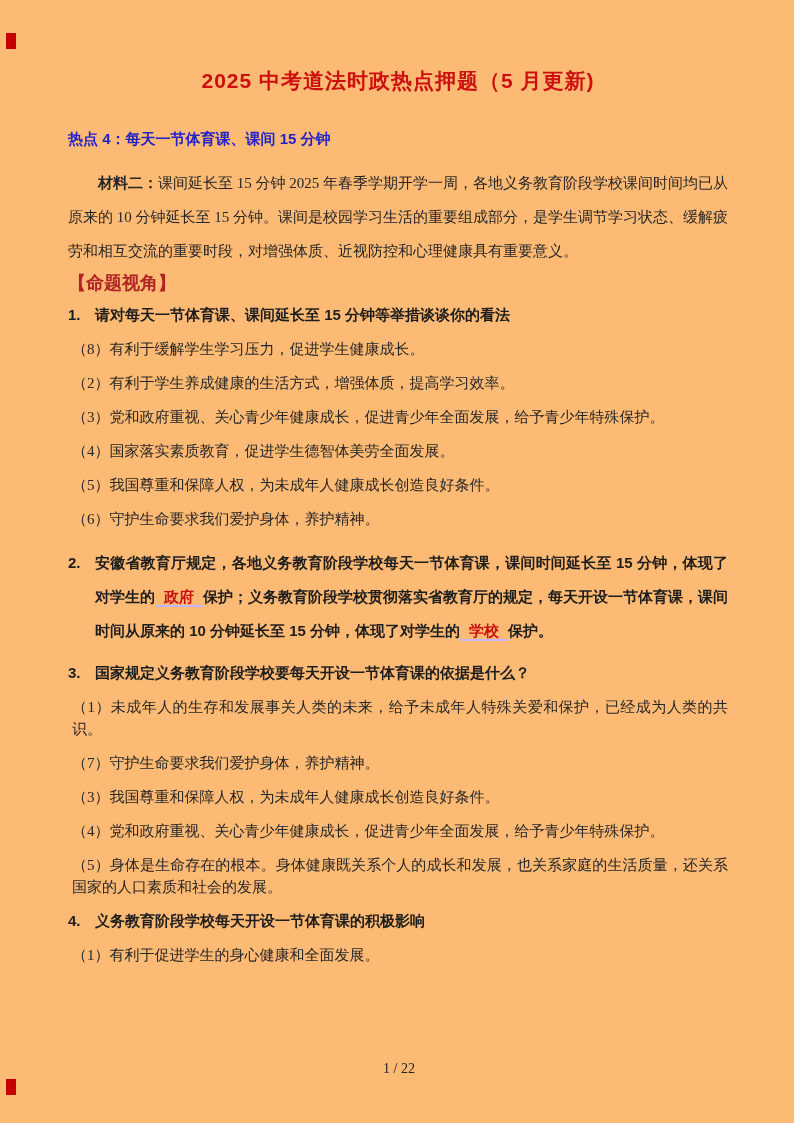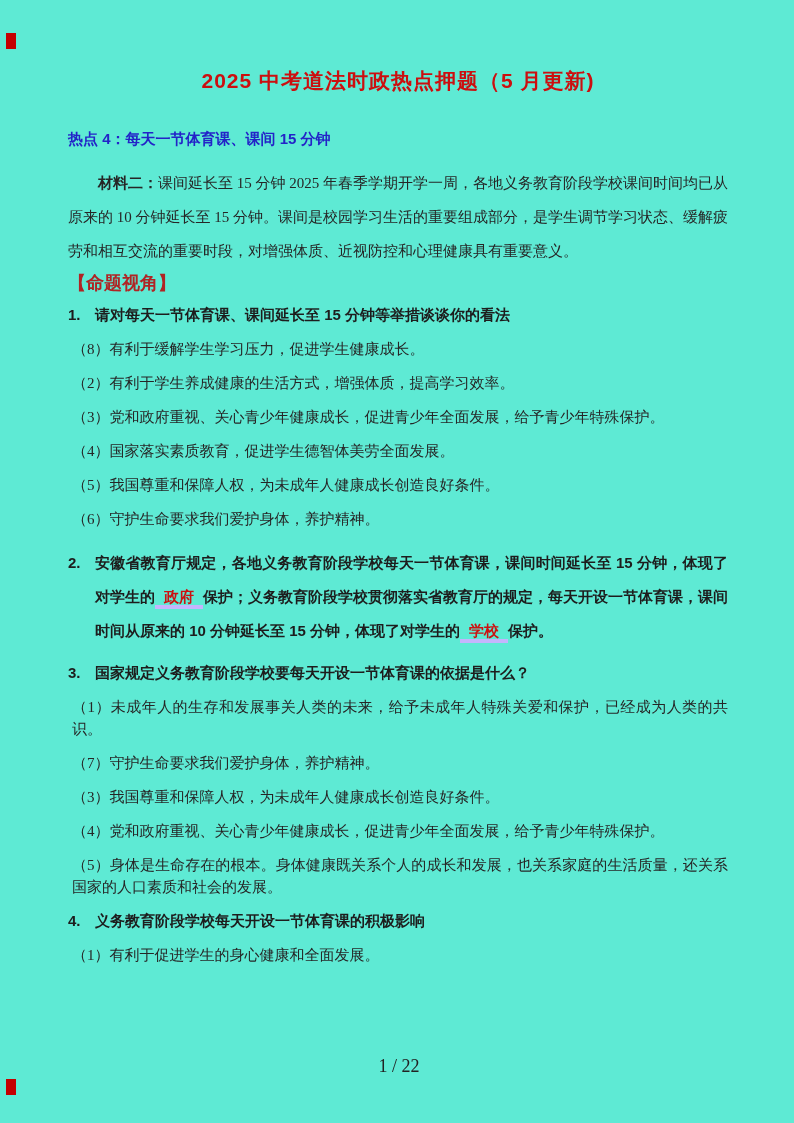--- a/index.html
+++ b/index.html
@@ -1,19 +1,19 @@
 <!DOCTYPE html>
 <html><head>
 <meta charset="utf-8">
 <style>
   html,body{margin:0;padding:0;background:#ffffff;}
   .page{
     position:relative;
     width:794px;height:1123px;
-    background:#5eead4;
+    background:#fdba74;
     font-family:"Liberation Serif","DejaVu Serif",serif;
     color:#262626;
     overflow:hidden;
   }
   .content{position:absolute;left:68px;top:0;width:660px;}
   .doc-title{
     margin:66px 0 0 0;
     text-align:center;
     color:#cc0f0f;
     font-family:"Liberation Sans","DejaVu Sans",sans-serif;
@@ -70,28 +70,28 @@
     padding-left:27px;
     font-family:"Liberation Sans","DejaVu Sans",sans-serif;
     font-weight:bold;
     font-size:15px;
     line-height:34px;
     text-align:justify;
     color:#1d1d1d;
   }
   .blank{
     color:#cc1111;
-    border-bottom:4px solid #c4b5fd;
+    border-bottom:2px solid #c4b5fd;
     padding:0 9px;
   }
   .page-footer{
     position:absolute;
     left:4px;right:0;bottom:46px;
     text-align:center;
-    font-size:18px;
+    font-size:14px;
     color:#222222;
     font-family:"Liberation Serif","DejaVu Serif",serif;
   }
   .edge-mark{
     position:absolute;
     left:6px;
     width:10px;height:16px;
     background:#c40000;
   }
   .edge-mark.top{top:33px;}

